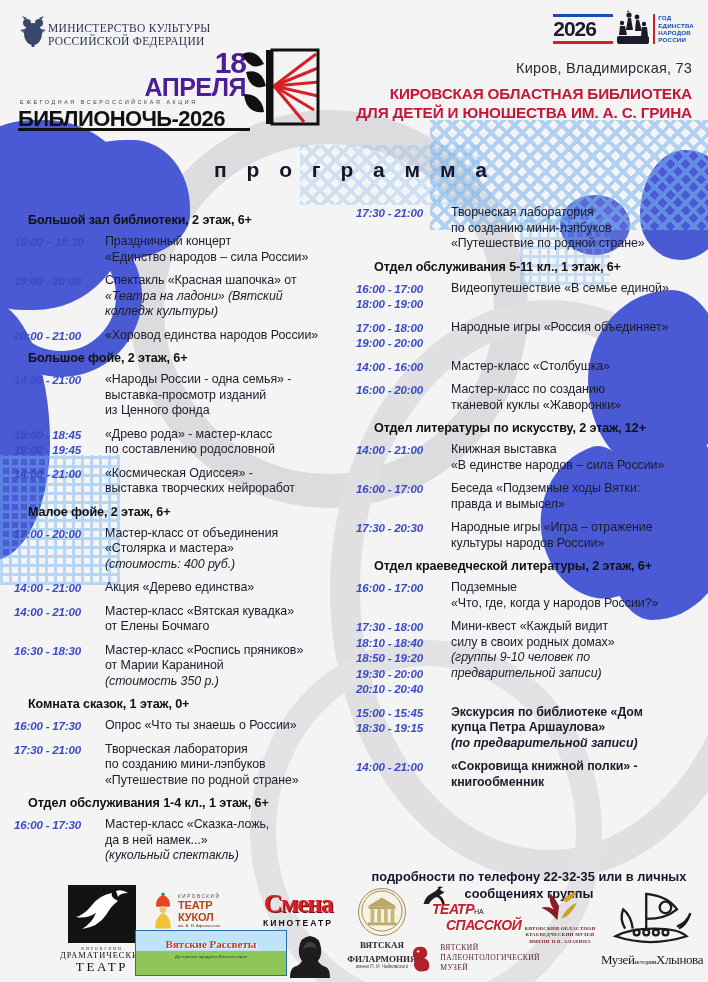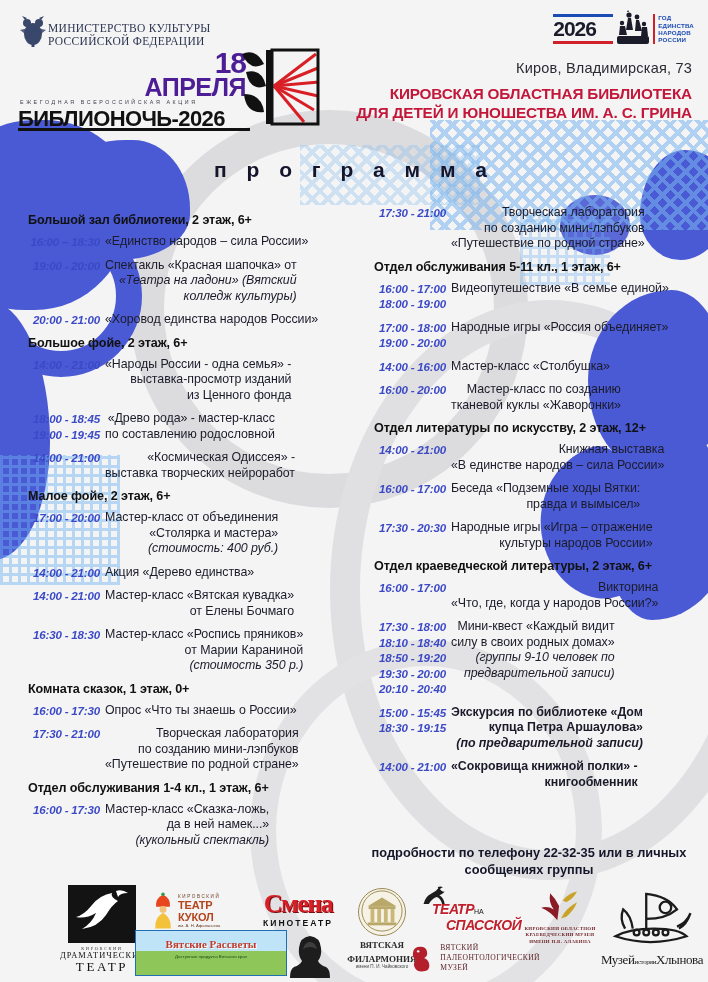--- a/index.html
+++ b/index.html
@@ -99,36 +99,36 @@
   }
   .col{width:348px;padding:0 6px 0 14px;box-sizing:border-box;}
   .col.right{padding-left:8px;}
 
   .sec-title{
     font-weight:bold;font-size:12.6px;color:#111;
     margin:8px 0 7px 14px;letter-spacing:-.1px;
   }
   .col.right .sec-title{margin-left:18px;}
 
-  .ev{display:flex;margin-bottom:8px;align-items:flex-start;text-align:right;}
+  .ev{display:flex;margin-bottom:8px;align-items:flex-start;}
   .ev-times{
     width:86px;flex:none;font-size:11.6px;font-style:italic;font-weight:bold;
     color:#3b49c6;line-height:15.5px;letter-spacing:-.2px;white-space:nowrap;
   }
   .col.right .ev-times{width:90px;}
   .ev-desc{
     font-size:12.4px;line-height:15.5px;color:#1b1b2a;letter-spacing:-.05px;
     padding-left:5px;
   }
   .ev-desc .it{font-style:italic;}
   .ev.bold .ev-desc{font-weight:bold;}
   .ev.bold .ev-times{color:#3b49c6;}
 
   .contact{
-    position:absolute;left:358px;width:342px;top:844px;text-align:center;
+    position:absolute;left:358px;width:342px;top:868px;text-align:center;
     font-weight:bold;font-size:12.8px;line-height:17px;color:#15152a;z-index:6;
   }
 
   
   .footer{
     position:absolute;left:0;bottom:0;width:708px;height:100px;z-index:7;
   }
   .logo{position:absolute;}
   .lg-cap{text-align:center;font-family:"Liberation Serif",serif;}
 
@@ -310,20 +310,21 @@
   <div class="programma">п р о г р а м м а</div>
 
   <div class="columns">
     <div class="col left" id="col-left">
         <div class="sec-title">Большой зал библиотеки, 2 этаж, 6+</div>
         <div class="ev">
           <div class="ev-times">
             <div>16:00 – 18:30</div>
           </div>
           <div class="ev-desc">
+            <div>Праздничный концерт</div>
             <div>«Единство народов – сила России»</div>
           </div>
         </div>
         <div class="ev">
           <div class="ev-times">
             <div>19:00 - 20:00</div>
           </div>
           <div class="ev-desc">
             <div>Спектакль «Красная шапочка» от</div>
             <div class="it">«Театра на ладони» (Вятский</div>
@@ -511,21 +512,21 @@
             <div>Народные игры «Игра – отражение</div>
             <div>культуры народов России»</div>
           </div>
         </div>
         <div class="sec-title">Отдел краеведческой литературы, 2 этаж, 6+</div>
         <div class="ev">
           <div class="ev-times">
             <div>16:00 - 17:00</div>
           </div>
           <div class="ev-desc">
-            <div>Викторина</div>
+            <div>Подземные</div>
             <div>«Что, где, когда у народов России?»</div>
           </div>
         </div>
         <div class="ev">
           <div class="ev-times">
             <div>17:30 - 18:00</div>
             <div>18:10 - 18:40</div>
             <div>18:50 - 19:20</div>
             <div>19:30 - 20:00</div>
             <div>20:10 - 20:40</div>

